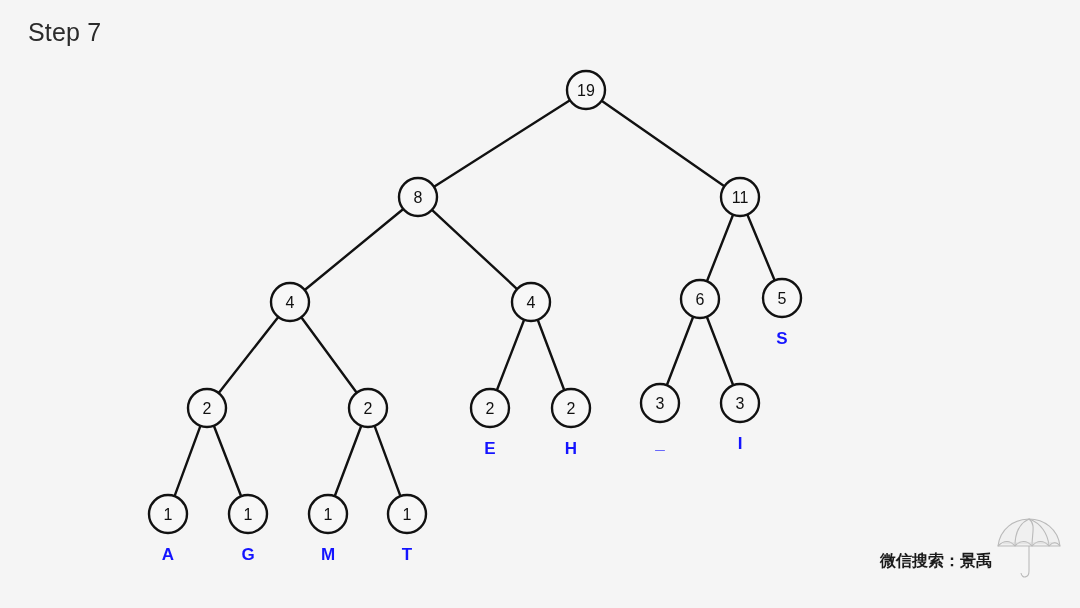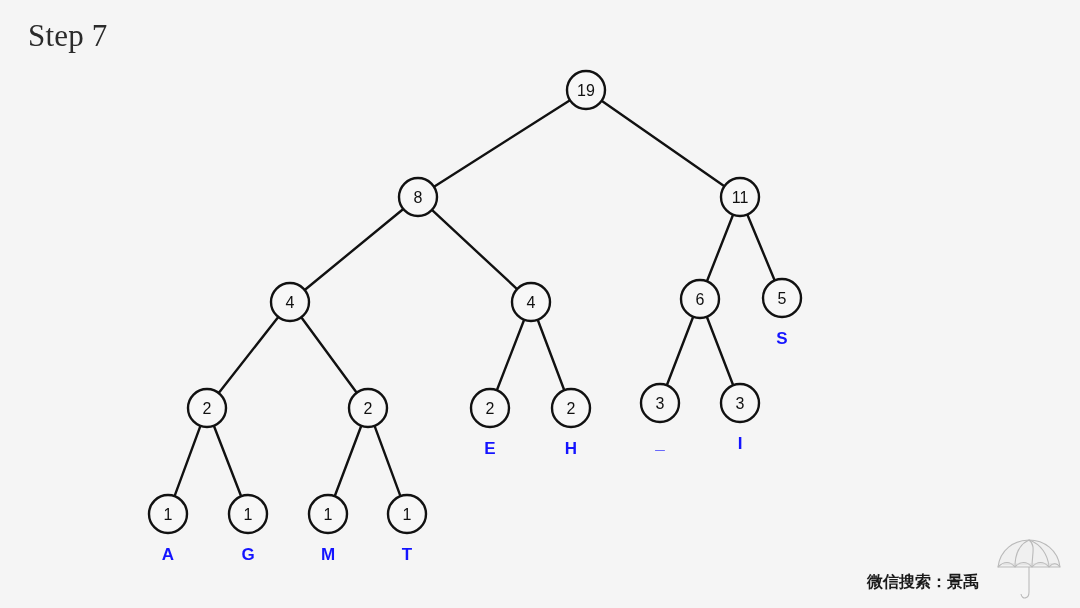--- a/index.html
+++ b/index.html
@@ -17,23 +17,23 @@
   #stage {
     position: absolute;
     left: 0; top: 0;
     width: 1080px;
     height: 608px;
   }
   #step-title {
     position: absolute;
     left: 28px;
     top: 18px;
-    font-size: 31px;
+    font-size: 25px;
     color: #2b2b2b;
-    font-family: Liberation Serif, serif;
+    font-family: Liberation Sans, sans-serif;
     letter-spacing: 0.2px;
     white-space: nowrap;
   }
   #tree-svg {
     position: absolute;
     left: 0;
     top: 0;
     width: 1080px;
     height: 608px;
   }
@@ -58,24 +58,24 @@
     font-family: "Liberation Sans", sans-serif;
     font-size: 17px;
     font-weight: bold;
     fill: #1414ff;
     text-anchor: middle;
     dominant-baseline: central;
   }
   #watermark {
     position: absolute;
     right: 16px;
-    bottom: 5px;
+    bottom: 26px;
     display: flex;
     align-items: flex-end;
-    gap: 15px;
+    gap: 2px;
     text-align: right;
   }
   #watermark-text {
     font-family: "DejaVu Sans", sans-serif;
     font-size: 16px;
     font-weight: bold;
     color: #1a1a1a;
     white-space: nowrap;
     padding-bottom: 10px;
   }

